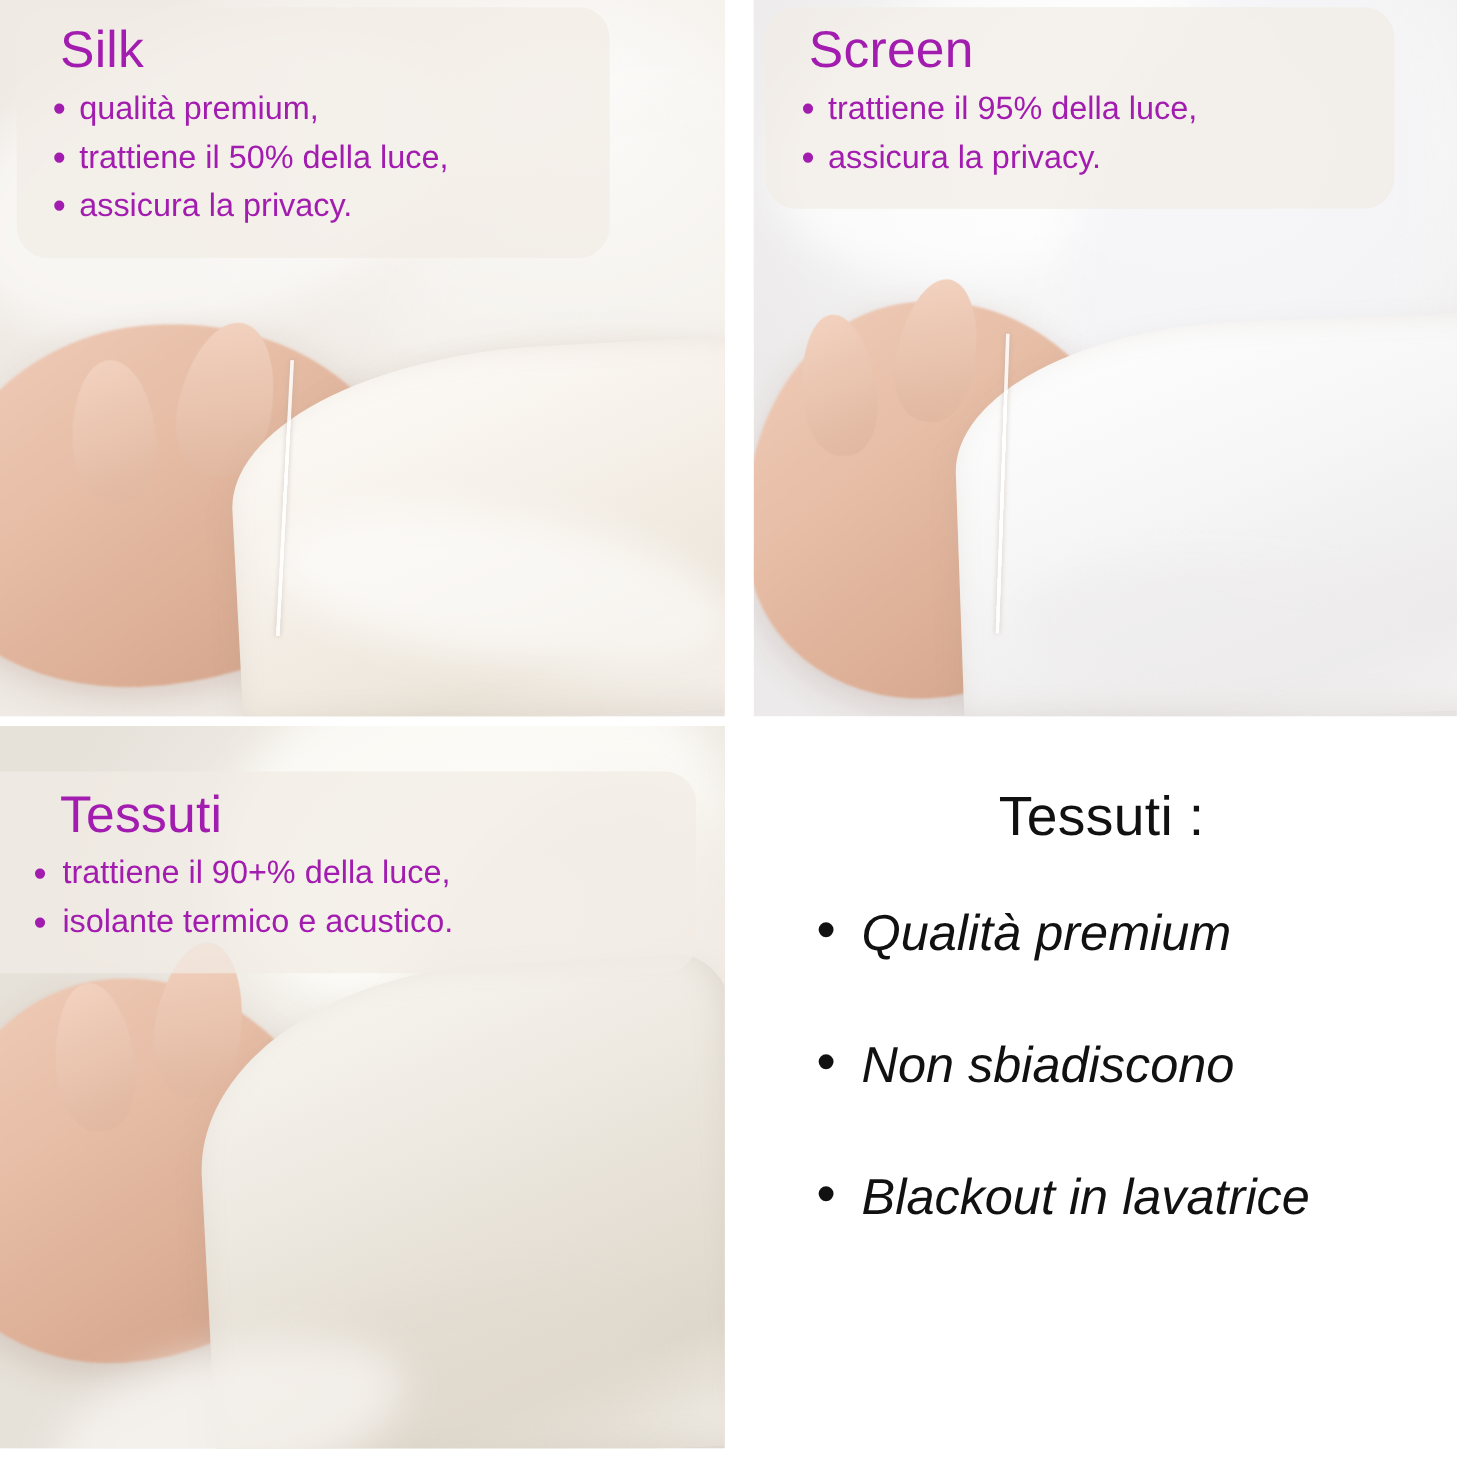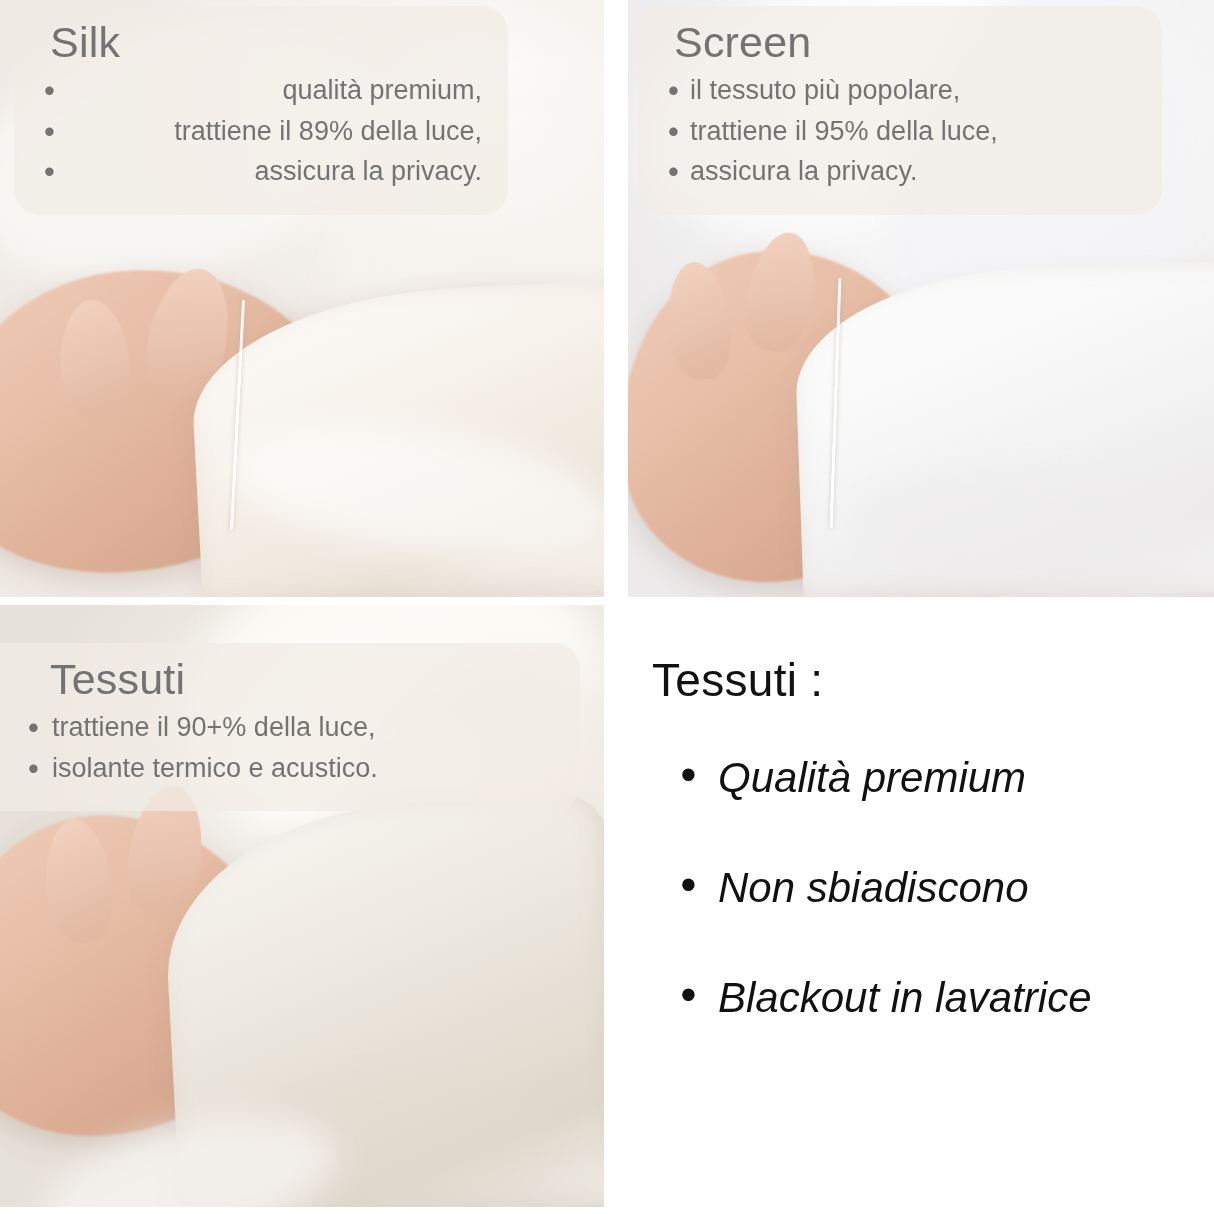--- a/index.html
+++ b/index.html
@@ -97,21 +97,21 @@
     background: rgba(255,255,255,.85);
     box-shadow: 0 0 4px rgba(180,168,155,.6);
   }
 
   
   .caption {
     position: absolute;
     background: rgba(241, 236, 229, 0.72);
     border-radius: 26px;
     padding: 10px 26px 20px 22px;
-    color: #737373;
+    color: #a21caf;
   }
   .caption h2 {
     margin: 2px 0 6px 14px;
     font-weight: 400;
     letter-spacing: .2px;
   }
   .caption ul {
     list-style: none;
     margin: 0;
     padding: 0;
@@ -125,21 +125,21 @@
   .caption li::before {
     content: "•";
     position: absolute;
     left: 8px;
     top: -2px;
     font-size: 1.15em;
   }
 
   .cap-silk { left: 14px; top: 6px; width: 446px; }
   .cap-silk h2 { font-size: 43px; }
-  .cap-silk li { font-size: 27px; text-align: right; }
+  .cap-silk li { font-size: 27px; }
 
   .cap-screen { left: 10px; top: 6px; width: 476px; }
   .cap-screen h2 { font-size: 43px; }
   .cap-screen li { font-size: 27px; }
 
   .cap-blackout { left: 0px; top: 38px; width: 530px; border-radius: 0 26px 26px 0; padding-left: 24px; }
   .cap-blackout h2 { font-size: 43px; margin-left: 26px; }
   .cap-blackout li { font-size: 27px; padding-left: 28px; }
   .cap-blackout li::before { left: 4px; }
 
@@ -148,20 +148,21 @@
     position: absolute;
     inset: 0;
     background: #ffffff;
     padding: 56px 30px 0 34px;
     box-sizing: border-box;
   }
   .summary h2 {
     margin: 0 0 48px 0;
     font-size: 46px;
     font-weight: 400;
+    text-align: center;
     color: #111;
     letter-spacing: .3px;
   }
   .summary ul {
     list-style: none;
     margin: 0;
     padding: 0 0 0 18px;
   }
   .summary li {
     position: relative;
@@ -194,41 +195,40 @@
       <div class="finger" style="left:150px; top:268px; width:78px; height:130px; transform:rotate(12deg);"></div>
       <div class="finger" style="left:60px; top:300px; width:70px; height:120px; transform:rotate(-4deg);"></div>
       <div class="drape drape-tl"></div>
       <div class="seam" style="left:236px; top:300px; height:230px; transform:rotate(3deg);"></div>
       <div class="fold f3"></div>
     </div>
     <div class="caption cap-silk">
       <h2>Silk</h2>
       <ul>
         <li>qualità premium,</li>
-        <li>trattiene il 89% della luce,</li>
+        <li>trattiene il 50% della luce,</li>
         <li>assicura la privacy.</li>
       </ul>
     </div>
   </div>
 
   <div class="cell tr">
     <div class="photo photo-screen">
       <div class="fold f1" style="left:10px; top:-20px; background:rgba(255,255,255,.7);"></div>
       <div class="fold" style="width:300px;height:520px;left:260px;top:-40px;background:rgba(244,244,246,.7);transform:rotate(14deg);"></div>
       <div class="hand" style="left:-10px; top:250px; width:330px; height:330px; transform:rotate(-8deg);"></div>
       <div class="finger" style="left:120px; top:232px; width:66px; height:120px; transform:rotate(10deg);"></div>
       <div class="finger" style="left:40px; top:262px; width:62px; height:118px; transform:rotate(-6deg);"></div>
       <div class="drape" style="left:170px; top:268px; width:470px; height:330px; border-radius:52% 8% 0 0 / 36% 12% 0 0; transform:rotate(-2deg); background:linear-gradient(160deg,#ffffff 0%,#f7f7f7 40%,#eceaea 80%,#fbfbfb 100%);"></div>
       <div class="seam" style="left:206px; top:278px; height:250px; transform:rotate(2deg);"></div>
       <div class="fold" style="width:380px;height:130px;left:220px;top:470px;background:rgba(238,236,236,.6);transform:rotate(6deg);"></div>
     </div>
     <div class="caption cap-screen">
       <h2>Screen</h2>
       <ul>
-        <li>il tessuto più popolare,</li>
         <li>trattiene il 95% della luce,</li>
         <li>assicura la privacy.</li>
       </ul>
     </div>
   </div>
 
   <div class="cell bl">
     <div class="photo photo-blackout">
       <div class="fold" style="width:420px;height:300px;left:180px;top:-60px;background:rgba(255,253,250,.75);transform:rotate(-14deg);"></div>
       <div class="fold" style="width:300px;height:460px;left:330px;top:40px;background:rgba(240,235,227,.6);transform:rotate(20deg);"></div>

